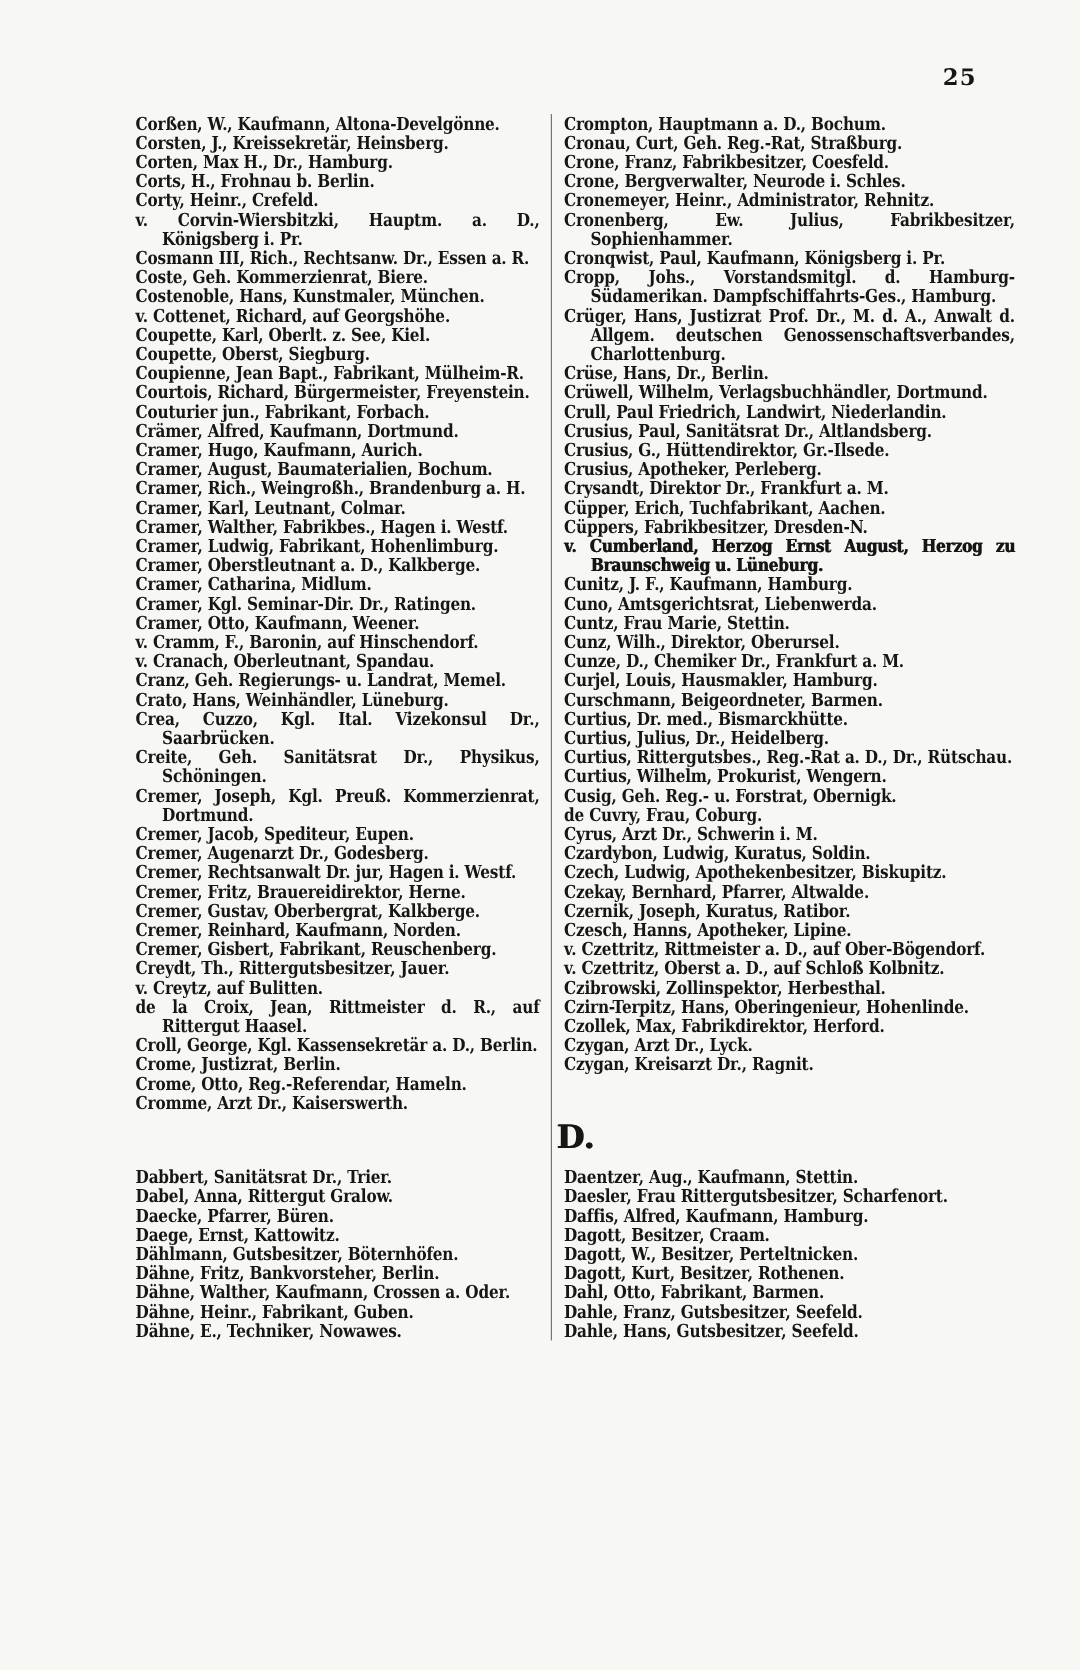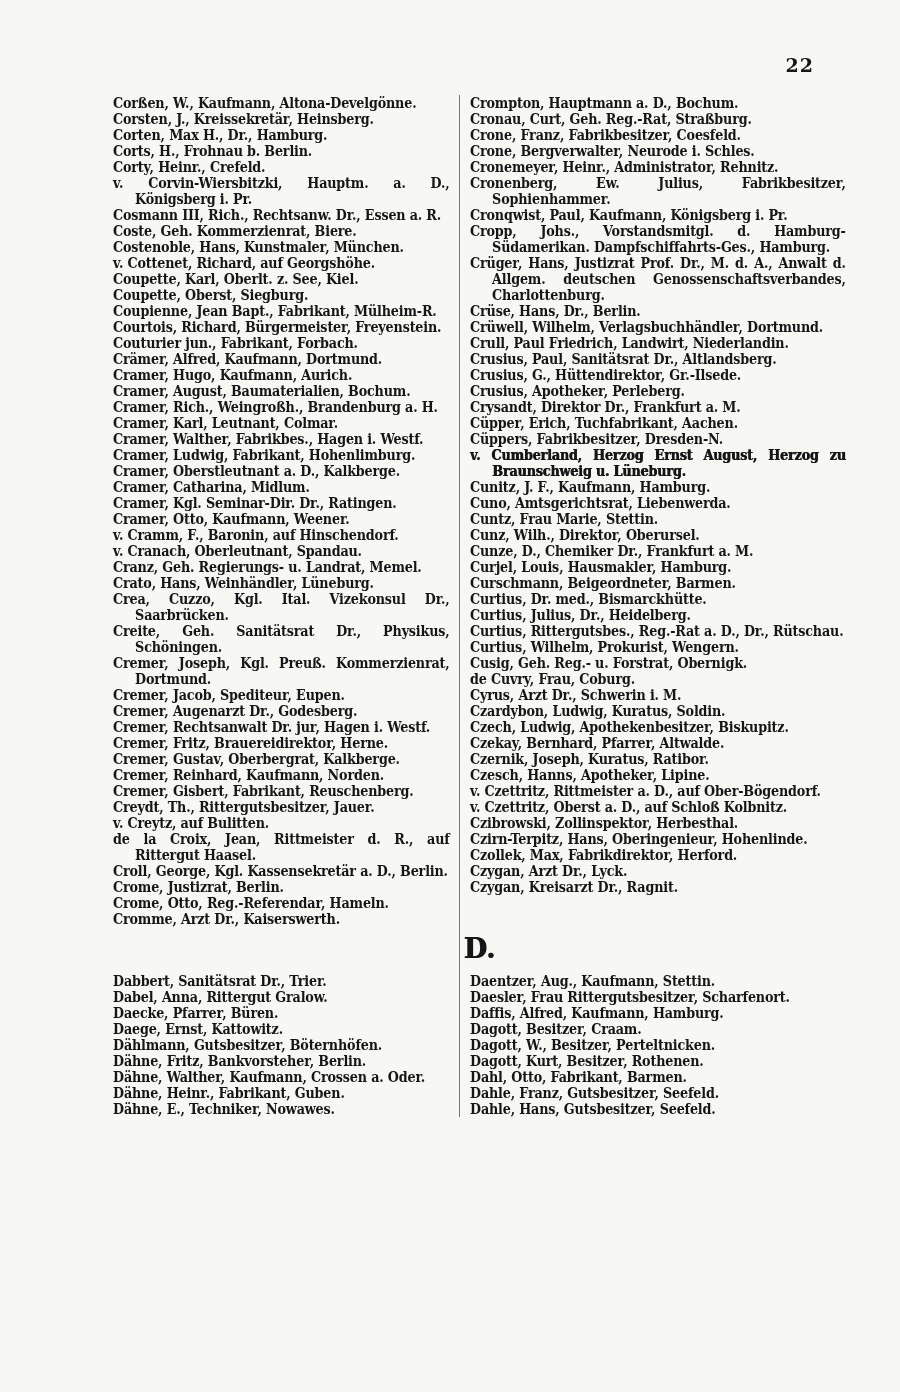--- a/index.html
+++ b/index.html
@@ -65,21 +65,21 @@
     font-weight: 700;
     line-height: 30px;
     text-shadow: 0.6px 0 0 #161616;
   }
 </style>
 </head>
 <body>
 
 <div class="page">
 
-  <div class="page-number">22</div>
+  <div class="page-number">25</div>
 
   <div class="col-divider"></div>
 
   <div class="col col-left-c">
       <div class="entry">Corßen, W., Kaufmann, Altona-Develgönne.</div>
       <div class="entry">Corsten, J., Kreissekretär, Heinsberg.</div>
       <div class="entry">Corten, Max H., Dr., Hamburg.</div>
       <div class="entry">Corts, H., Frohnau b. Berlin.</div>
       <div class="entry">Corty, Heinr., Crefeld.</div>
       <div class="entry">v. Corvin-Wiersbitzki, Hauptm. a. D., Königsberg i. Pr.</div>

